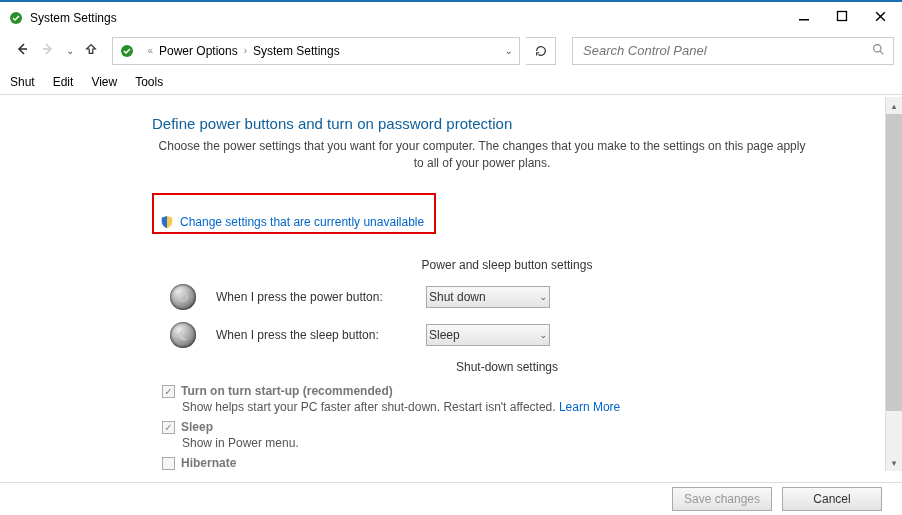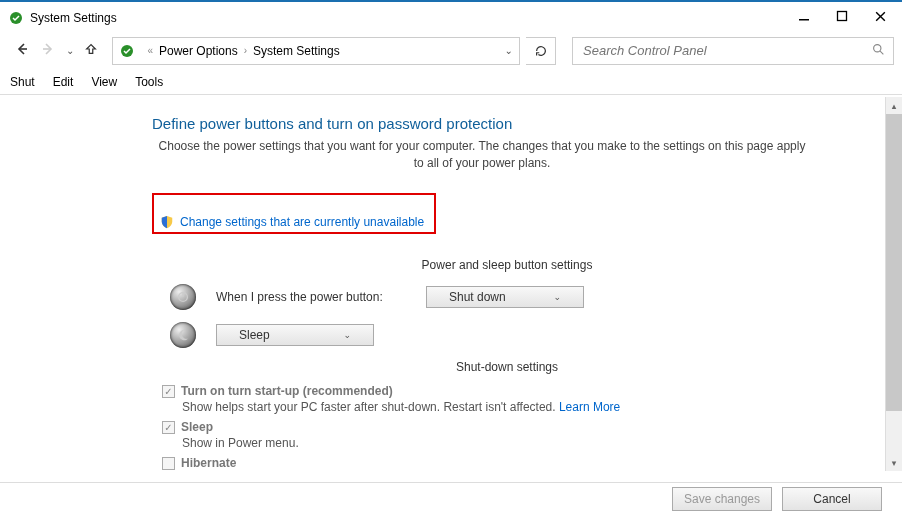--- a/index.html
+++ b/index.html
@@ -29,21 +29,21 @@
   .content { padding:18px 40px 10px 152px; }
   .desc { color:#444; font-size:12px; line-height:1.45; max-width:660px; margin-bottom:20px;text-align:center;}
   .highlight-box { border:2px solid #e00000; display:inline-flex; align-items:center; padding:20px 10px 3px 6px; margin-bottom:16px;}
   .shield { width:14px; height:14px; margin-right:6px; }
   .link { color:#0066cc; }
   .section-label { display:flex; align-items:center; color:#333; margin:8px 0 10px 0; font-size:12px;flex-direction:column;}
   .section-label .line { flex:1; height:1px; background:#ccc; margin-left:8px;}
   .opt-row { display:flex; align-items:center; margin:12px 0 12px 18px; gap:20px;}
   .power-icon { width:26px; height:26px; border-radius:50%; background:radial-gradient(circle at 35% 30%, #eee 0%, #999 55%, #444 100%); display:flex; align-items:center; justify-content:center; box-shadow:inset 0 0 3px #000;}
   .opt-label { width:190px; color:#333;}
-  .combo { width:158px; height:22px; border:1px solid #aaa; background:linear-gradient(#f8f8f8,#e4e4e4); display:flex; align-items:center; padding:0 22px; font-size:12px; color:#333; justify-content:space-between;}
+  .combo { width:124px; height:22px; border:1px solid #aaa; background:linear-gradient(#f8f8f8,#e4e4e4); display:flex; align-items:center; padding:0 2px; font-size:12px; color:#333; justify-content:space-between;}
   .combo .tri { font-size:9px; color:#555;}
   .chk-row { margin:4px 0 2px 10px; display:flex; align-items:flex-start; gap:6px;}
   .chk { width:13px; height:13px; border:1px solid #aaa; display:inline-flex; align-items:center; justify-content:center; font-size:10px; color:#888; background:#f5f5f5; margin-top:1px;}
   .chk.empty { color:transparent;}
   .chk-label { color:#777; font-weight:600;}
   .chk-sub { margin:0 0 6px 30px; color:#555;}
   .learn { color:#0066cc; }
   .scrollbar { position:absolute; right:0; top:95px; bottom:44px; width:17px; background:#f0f0f0; border-left:1px solid #ddd;}
   .scrollbar .up, .scrollbar .down { height:17px; display:flex; align-items:center; justify-content:center; font-size:9px; color:#666;}
   .scrollbar .down { position:absolute; bottom:0; width:100%;}
@@ -169,20 +169,21 @@
           <span class="tri">⌄</span>
         </div>
       </div>
 
       <div class="opt-row">
         <div class="power-icon">
           <svg width="14" height="14" viewBox="0 0 16 16">
               <path d="M10 2a6 6 0 1 0 4 10 5 5 0 0 1-4-10z" fill="#ccc"></path>
             </svg>
         </div>
+        <div class="opt-label">When I press the sleep button:</div>
         <div class="combo">
           <span>Sleep</span>
           <span class="tri">⌄</span>
         </div>
       </div>
 
       <div class="section-label" style="">
         <span>Shut-down settings</span>
           <div class="line"></div>
       </div>

